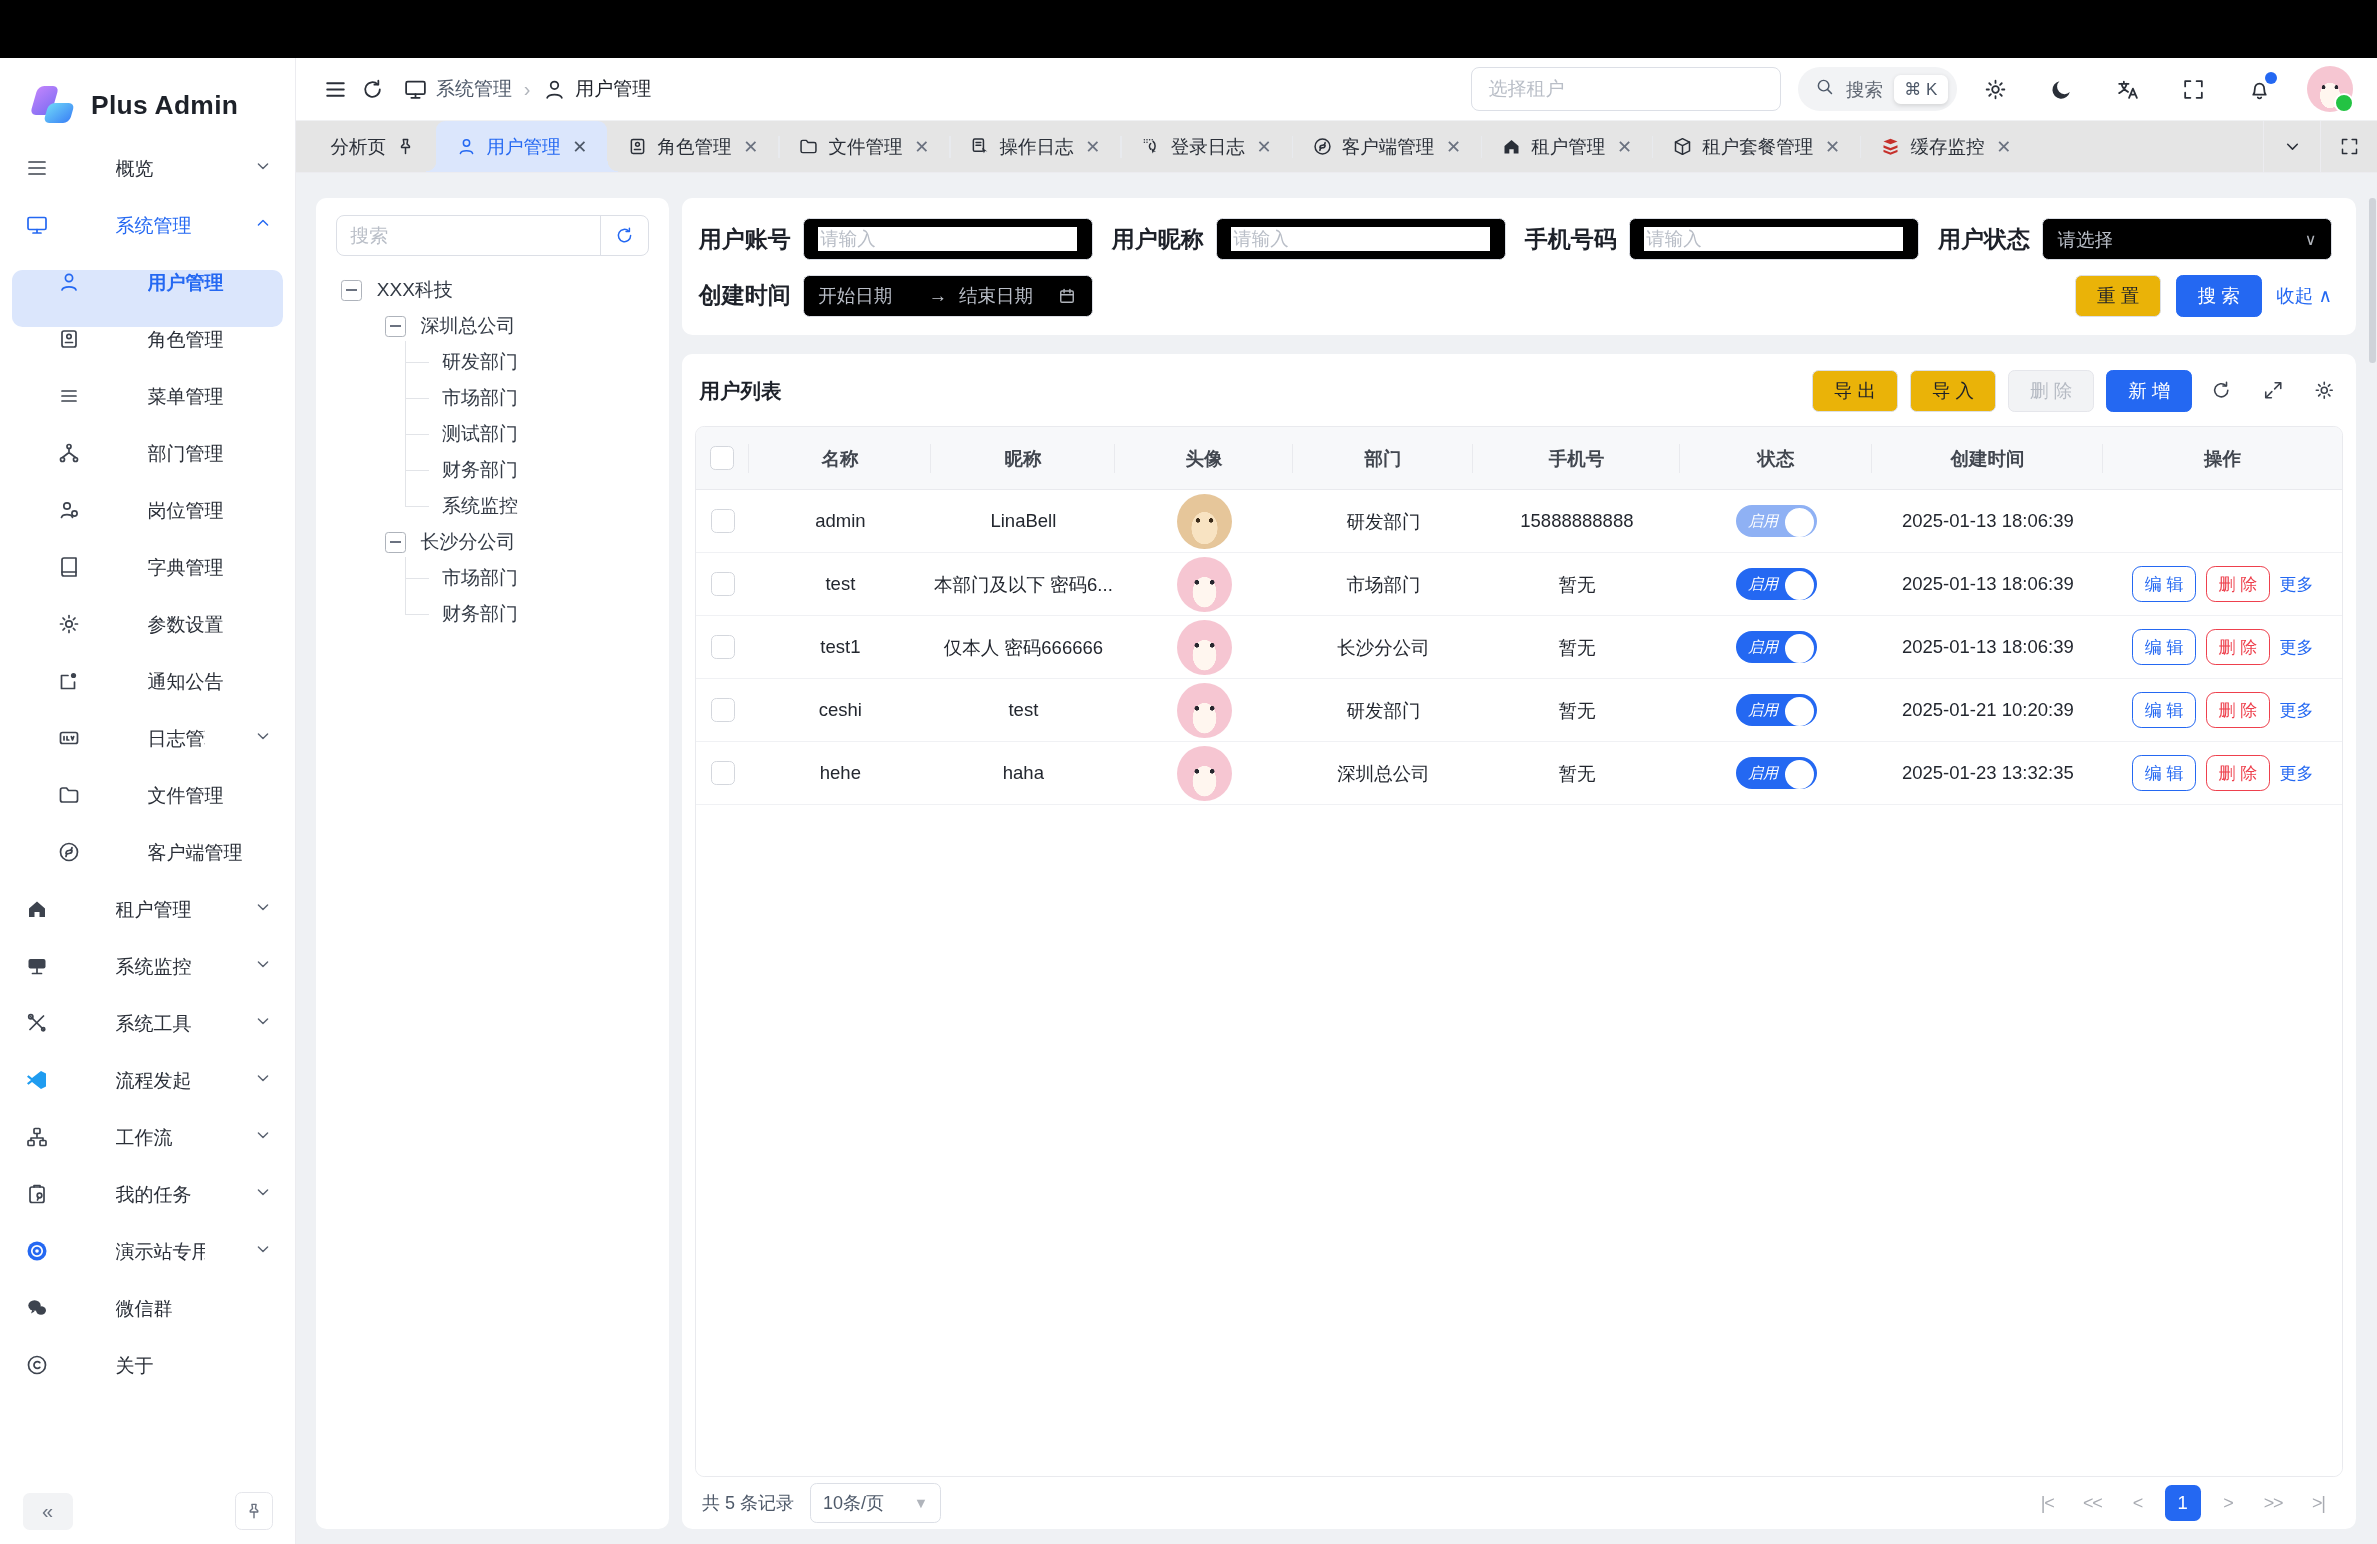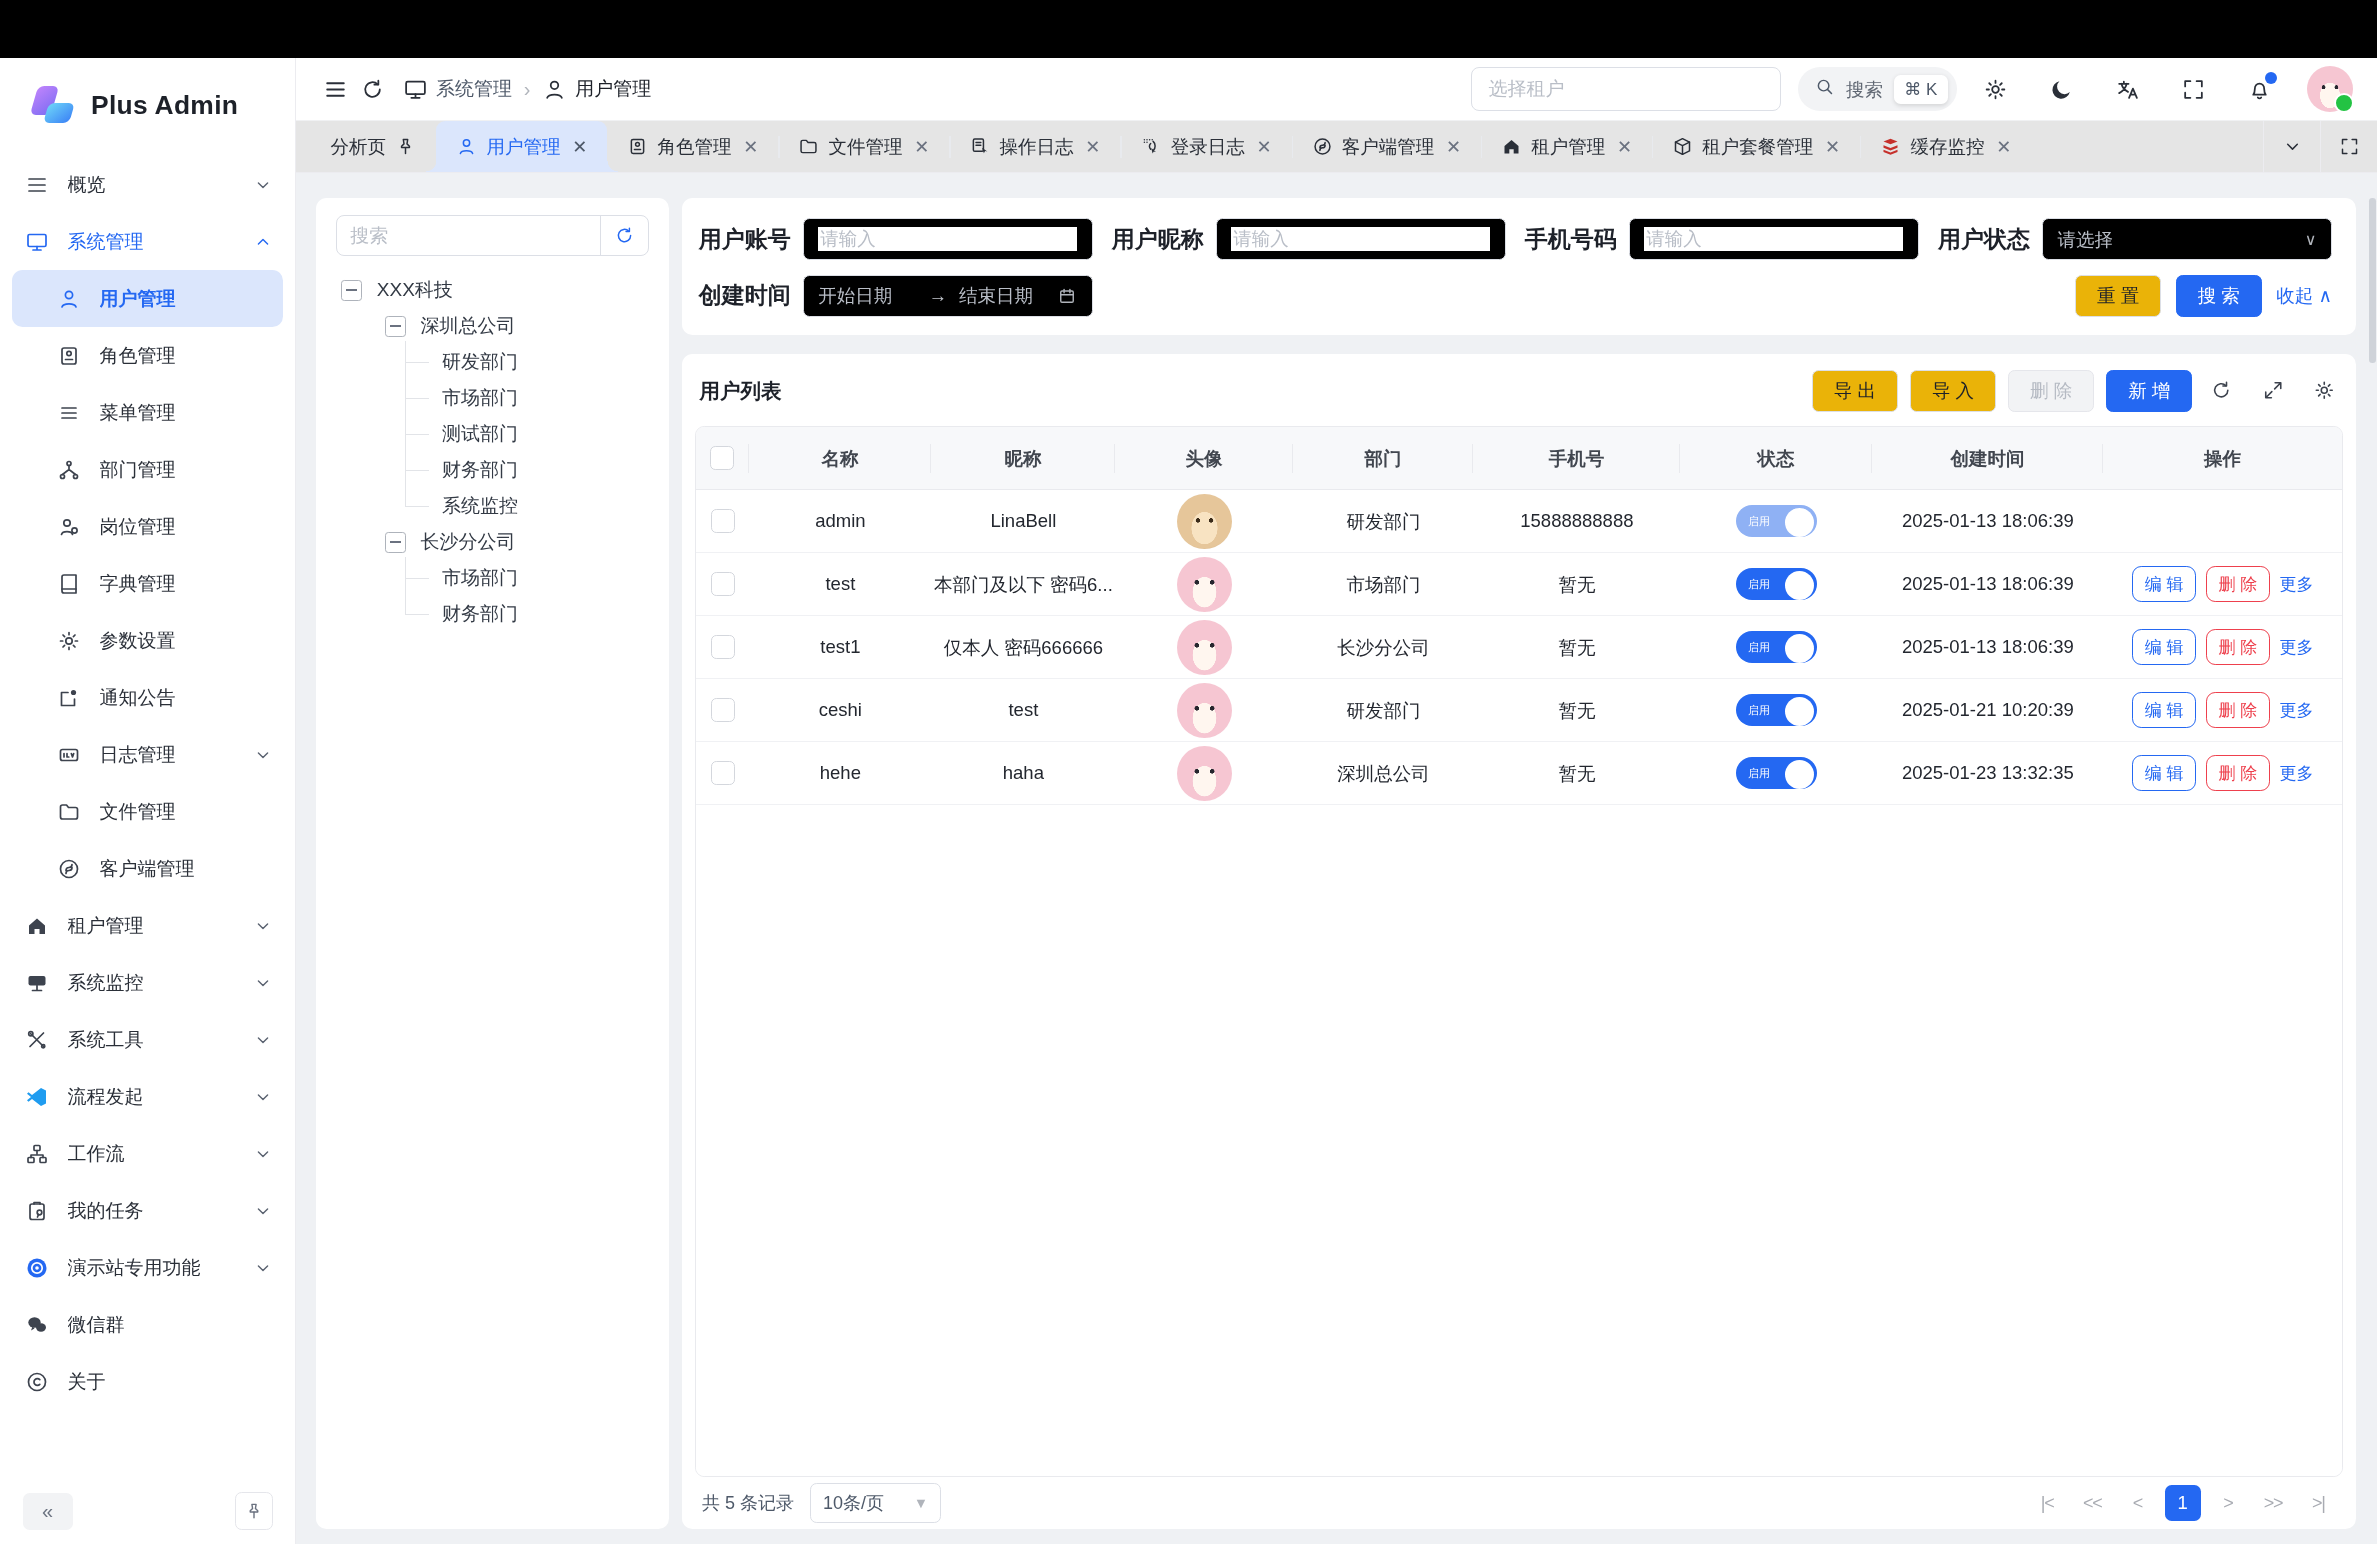--- a/index.html
+++ b/index.html
@@ -12,21 +12,21 @@
   .main{display:flex;height:1486px;}
   
   .sidebar{width:296px;background:#fff;border-right:1.3px solid #ececf0;display:flex;flex-direction:column;flex:none;}
   .logo-row{height:94px;display:flex;align-items:center;padding:0 0 0 30px;gap:17px;}
   .logo{position:relative;width:44px;height:38px;flex:none;}
   .logo i{position:absolute;border-radius:6px;display:block;}
   .logo .lp{left:4px;top:0;width:21px;height:29px;background:linear-gradient(135deg,#c084fc,#7c6cf2);transform:skewX(-16deg);}
   .logo .lb{left:16px;top:17px;width:26.4px;height:20px;background:linear-gradient(135deg,#6fd6f8,#3b82f6);transform:skewX(-16deg);}
   .brand-name{font-size:26.4px;font-weight:700;letter-spacing:0.3px;}
   .menu{flex:1;padding:4px 0;overflow:hidden;}
-  .m-item{height:57px;display:flex;align-items:center;padding:0 22.5px 0 25px;color:#2a2f38;cursor:pointer;position:relative;}
+  .m-item{height:57px;display:flex;align-items:flex-start;padding:0 22.5px 0 25px;color:#2a2f38;cursor:pointer;position:relative;gap:48px;}
   .m-item .icn{width:24px;height:24px;flex:none;color:#3d434e;}
   .m-item .lbl{margin-left:18.5px;font-size:19px;flex:1;white-space:nowrap;overflow:hidden;}
   .m-item .chev{width:20px;height:20px;color:#5a6270;flex:none;}
   .m-item.lvl1{padding-left:57px;}
   .m-item.hl{color:var(--primary);} .m-item.hl .icn,.m-item.hl .chev{color:var(--primary);}
   .m-item.active{background:var(--primary-weak);border-radius:10.6px;margin:0 12px;padding:0 10.6px 0 45px;color:var(--primary);font-weight:600;}
   .m-item.active .icn{color:var(--primary);}
   .side-foot{height:66px;display:flex;align-items:center;justify-content:space-between;padding:0 22.5px;}
   .collapse-btn{width:50px;height:37px;border-radius:6.6px;background:#f2f3f5;color:#6b7280;display:flex;align-items:center;justify-content:center;font-size:20px;cursor:pointer;}
   .pin-btn{width:38px;height:38px;border-radius:6.6px;border:1.3px solid #e5e6eb;display:flex;align-items:center;justify-content:center;color:#6b7280;cursor:pointer;}
@@ -124,21 +124,21 @@
   .tool-icons .icn{width:22.5px;height:22.5px;}
   .t-wrap{flex:1;border:1.3px solid #e9eaee;border-radius:9.2px;overflow:hidden;display:flex;flex-direction:column;background:#fff;min-height:0;}
   .t-head,.t-row{display:grid;grid-template-columns:53px 182px 184px 178px 180px 207px 192px 231px 1fr;align-items:center;}
   .t-head{height:63px;background:var(--headbg);color:#41464f;font-weight:600;font-size:18.5px;border-bottom:1.3px solid #e9eaee;}
   .t-head > div{display:flex;align-items:center;justify-content:center;height:29px;border-right:1.3px solid #e9eaee;}
   .t-head > div:last-child{border-right:0;}
   .t-row{height:63px;border-bottom:1.3px solid #f0f1f4;font-size:18.5px;color:#23272f;}
   .t-row > div{display:flex;align-items:center;justify-content:center;overflow:hidden;white-space:nowrap;}
   .ckbox{width:24px;height:24px;border:1.3px solid #d4d7dd;border-radius:5.3px;background:#fff;cursor:pointer;}
   .t-row .avatar{width:55px;height:55px;}
-  .switch{width:81px;height:32px;border-radius:17px;background:var(--primary);display:flex;align-items:center;color:#fff;font-size:11px;position:relative;cursor:pointer;padding-left:12px;}
+  .switch{width:81px;height:32px;border-radius:17px;background:var(--primary);display:flex;align-items:center;color:#fff;font-size:15px;position:relative;cursor:pointer;padding-left:12px;font-style:italic;}
   .switch::after{content:'';position:absolute;right:3.3px;top:2.6px;width:29px;height:29px;border-radius:50%;background:#fff;}
   .switch.dis{background:#8fb1f4;cursor:default;}
   .acts{display:flex;align-items:center;gap:9.2px;}
   .abtn{height:36px;border-radius:9.2px;border:1.7px solid var(--primary);color:var(--primary);font-size:17px;display:inline-flex;align-items:center;padding:0 12px;cursor:pointer;background:#fff;white-space:nowrap;}
   .abtn.red{border-color:var(--danger);color:var(--danger);}
   .alink{color:var(--primary);font-size:17px;cursor:pointer;white-space:nowrap;}
   .t-fill{flex:1;background:#fff;}
   .pagerow{height:52px;display:flex;align-items:center;padding:0 6.6px;flex:none;}
   .total{color:#4e5969;font-size:18px;margin-right:16px;white-space:nowrap;}
   .psize{width:131px;height:40px;border:1.3px solid var(--border);border-radius:6.6px;display:flex;align-items:center;justify-content:space-between;padding:0 12px;color:#4e5969;font-size:18px;cursor:pointer;background:#fff;}

